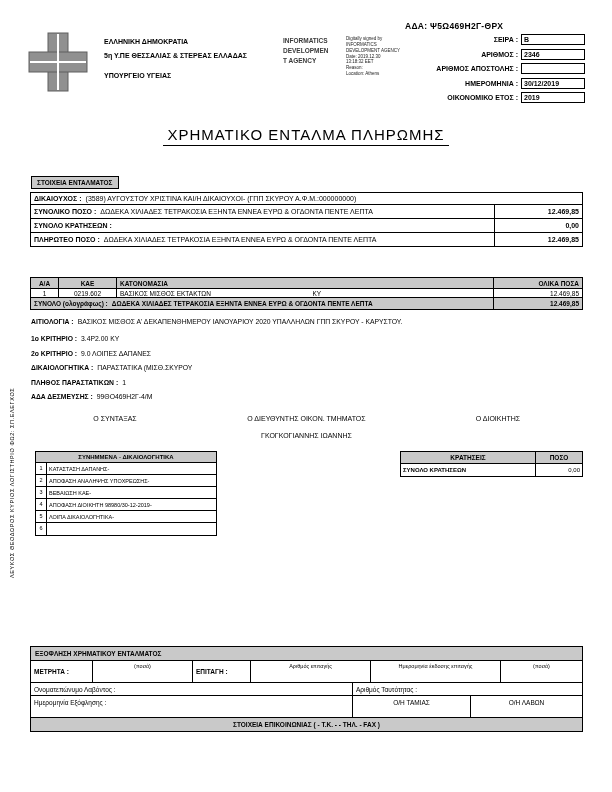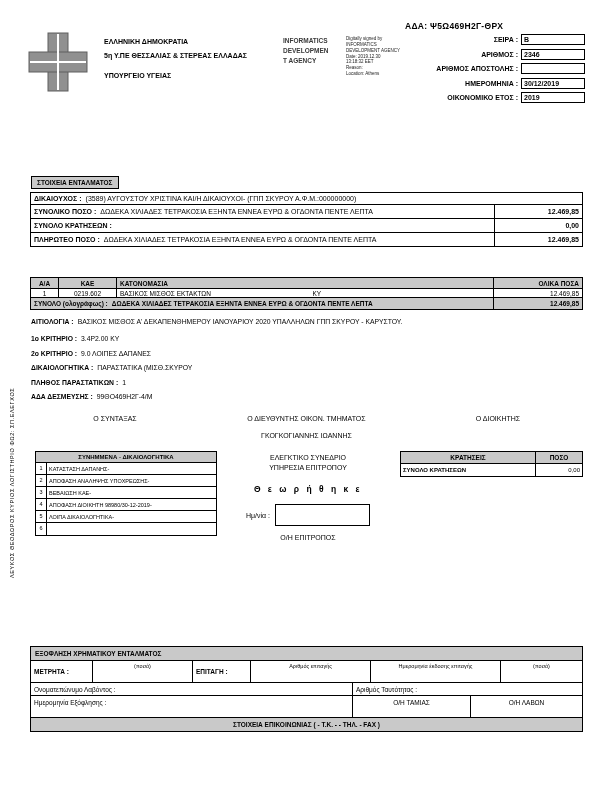--- a/index.html
+++ b/index.html
@@ -163,20 +163,23 @@
     <div class="tf-row">
       <span class="tf-label">ΗΜΕΡΟΜΗΝΙΑ :</span>
       <span class="tf-box">30/12/2019</span>
     </div>
     <div class="tf-row">
       <span class="tf-label">ΟΙΚΟΝΟΜΙΚΟ ΕΤΟΣ :</span>
       <span class="tf-box">2019</span>
     </div>
   </div>
 
+  <div class="doc-title">
+    <span>ΧΡΗΜΑΤΙΚΟ ΕΝΤΑΛΜΑ ΠΛΗΡΩΜΗΣ</span>
+  </div>
 
   <div class="section-label">ΣΤΟΙΧΕΙΑ ΕΝΤΑΛΜΑΤΟΣ</div>
 
   <div class="info-table">
     <div class="it-row">
       <div class="it-text">
         <span class="lbl">ΔΙΚΑΙΟΥΧΟΣ :</span>
         <span>(3589) ΑΥΓΟΥΣΤΟΥ ΧΡΙΣΤΙΝΑ ΚΑΙ/Η ΔΙΚΑΙΟΥΧΟΙ- (ΓΠΠ ΣΚΥΡΟΥ Α.Φ.Μ.:000000000)</span>
       </div>
     </div>
@@ -280,30 +283,20 @@
     <div class="att-row">
       <div class="att-num">5</div>
       <div class="att-text">ΛΟΙΠΑ ΔΙΚΑΙΟΛΟΓΗΤΙΚΑ-</div>
     </div>
     <div class="att-row">
       <div class="att-num">6</div>
       <div class="att-text"></div>
     </div>
   </div>
 
-  <div class="audit">
-    <div class="audit-l1">ΕΛΕΓΚΤΙΚΟ ΣΥΝΕΔΡΙΟ</div>
-    <div class="audit-l2">ΥΠΗΡΕΣΙΑ ΕΠΙΤΡΟΠΟΥ</div>
-    <div class="audit-approved">Θ ε ω ρ ή θ η κ ε</div>
-    <div class="audit-date">
-      <span class="audit-date-label">Ημ/νία :</span>
-      <span class="audit-date-box"></span>
-    </div>
-    <div class="audit-comm">Ο/Η ΕΠΙΤΡΟΠΟΣ</div>
-  </div>
 
   <div class="ded-table">
     <div class="ded-h">
       <div class="ded-h-k">ΚΡΑΤΗΣΕΙΣ</div>
       <div class="ded-h-p">ΠΟΣΟ</div>
     </div>
     <div class="ded-r">
       <div class="ded-r-l">ΣΥΝΟΛΟ ΚΡΑΤΗΣΕΩΝ</div>
       <div class="ded-r-v">0,00</div>
     </div>

